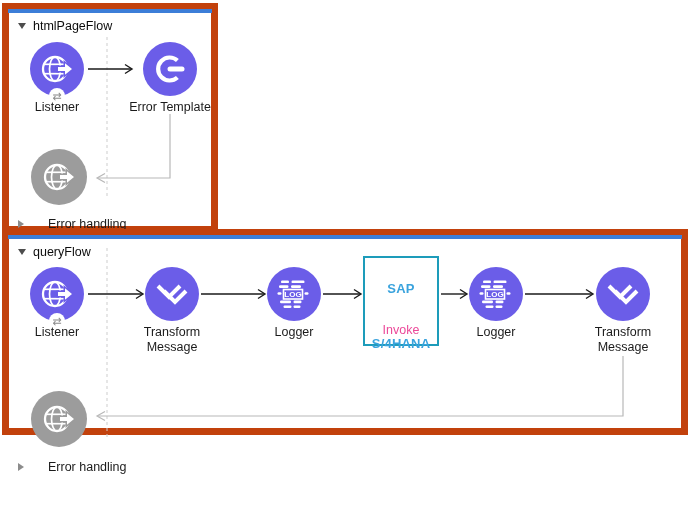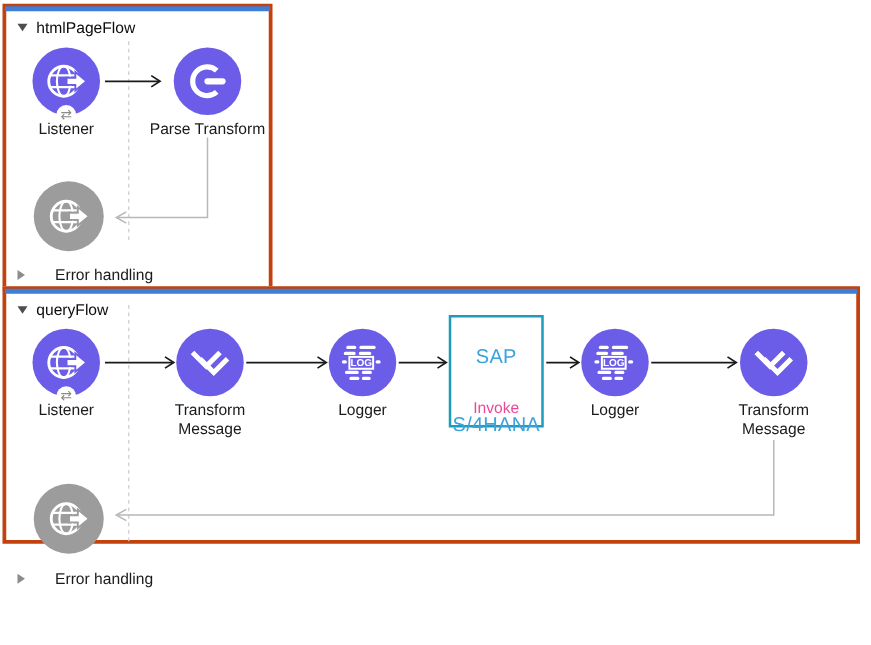--- a/index.html
+++ b/index.html
@@ -1,21 +1,21 @@
 <!DOCTYPE html>
 <html><head>
 <meta charset="utf-8">
 <style>
   html,body{margin:0;padding:0;background:#ffffff;}
   .canvas{
     position:relative;width:697px;height:516px;background:#ffffff;
     font-family:"Liberation Sans", sans-serif;overflow:hidden;
   }
   .flow{
-    position:absolute;background:#fff;border:3px solid #c2410c;box-sizing:border-box;
+    position:absolute;background:#fff;border:7px solid #c2410c;box-sizing:border-box;
   }
   .topbar{position:absolute;left:-1px;right:-1px;top:-1px;height:4px;background:#3c7ed8;}
   .flow-header{
     position:absolute;left:9px;top:9px;display:flex;align-items:center;gap:7px;
     font-size:12.5px;color:#0c0c0c;
   }
   .tri-down{width:0;height:0;border-left:4.5px solid transparent;border-right:4.5px solid transparent;border-top:6px solid #4d4d4d;}
   .tri-right{width:0;height:0;border-top:4.5px solid transparent;border-bottom:4.5px solid transparent;border-left:6px solid #8c8c8c;}
   .node-circle{
     position:absolute;width:54px;height:54px;border-radius:50%;
@@ -25,21 +25,21 @@
   .node-label{
     position:absolute;width:100px;text-align:center;font-size:12.5px;color:#1b1b1b;line-height:1.22;
   }
   .badge{
     position:absolute;left:50%;transform:translateX(-50%);bottom:-8px;width:16px;height:16px;
     border-radius:50%;background:#fff;color:#8a8a8a;font-size:11px;line-height:16px;text-align:center;
   }
   .sap-box{
     position:absolute;box-sizing:border-box;border:2px solid #1d9cba;background:#fff;text-align:center;
   }
-  .sap-title{position:absolute;left:0;right:0;font-size:16px;font-weight:normal;color:#3aa3dd;letter-spacing:.2px;}
+  .sap-title{position:absolute;left:0;right:0;font-size:13px;font-weight:bold;color:#3aa3dd;letter-spacing:.2px;}
   .sap-sub{position:absolute;left:0;right:0;bottom:7px;font-size:12.5px;color:#ec4899;}
   .error-row{
     position:absolute;left:9px;display:flex;align-items:center;gap:24px;
     font-size:12.5px;color:#1b1b1b;
   }
   .connectors{position:absolute;left:0;top:0;}
 </style>
 </head>
 <body>
 
@@ -86,21 +86,21 @@
       <div class="badge">⇄</div>
     </div>
     <div class="node-label" style="left:-2px;top:90px;">Listener</div>
 
     <div class="node-circle" style="left:134px;top:32px;">
       <svg width="54" height="54" viewBox="0 0 54 54">
         <path d="M34.4 18.5 A11.5 11.5 0 1 0 34.4 35.5" fill="none" stroke="#fff" stroke-width="4.2"></path>
         <line x1="27" y1="27" x2="39" y2="27" stroke="#fff" stroke-width="5" stroke-linecap="round"></line>
       </svg>
     </div>
-    <div class="node-label" style="left:111px;top:90px;">Parse Transform</div>
+    <div class="node-label" style="left:111px;top:90px;">Error Template</div>
 
     <div class="node-circle gray" style="left:22px;top:139px;">
       <svg width="54" height="54" viewBox="0 0 54 54">
         <use href="#globe-icon"></use>
         <use href="#globe-arrow" fill="none" stroke="#9c9c9c" stroke-width="3"></use>
         <use href="#globe-arrow" fill="#fff"></use>
       </svg>
     </div>
 
     <div class="error-row" style="top:207px;">

